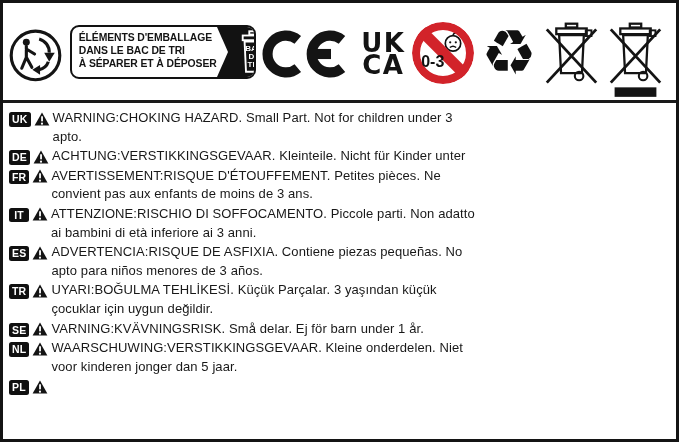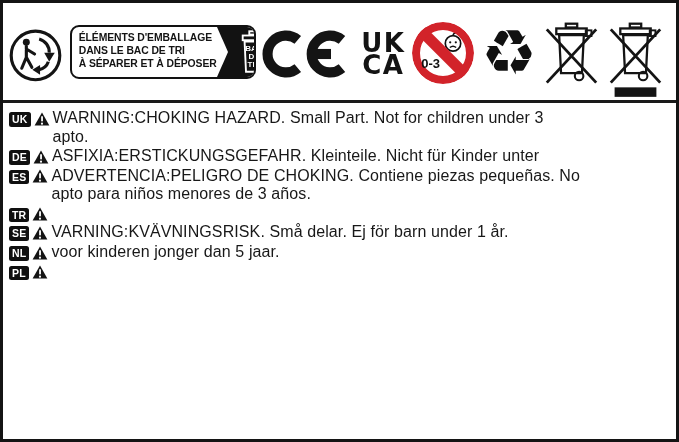--- a/index.html
+++ b/index.html
@@ -59,37 +59,37 @@
     position:absolute; inset:0; box-sizing:border-box;
     border:8px solid #d2232a; border-radius:50%;
   }
   .age-slash {
     position:absolute; top:50%; left:-4px; right:-4px; height:11px;
     margin-top:-5.5px; background:#d2232a; transform:rotate(45deg);
   }
   .age-baby { position:absolute; top:6px; right:7px; width:28px; height:28px; }
   .age-text {
     position:absolute; left:9px; bottom:13px;
-    font-size:13px; font-weight:bold; color:#111;
+    font-size:16px; font-weight:bold; color:#111;
   }
   .recycle-glyph {
     font-size:62px; line-height:62px; color:#111; flex:none;
     margin-top:2px; font-family:"DejaVu Sans",sans-serif;
   }
   .weee-svg { width:57px; height:86px; flex:none; margin-top:8px; }
   
   .warnings { padding:6px 5px 0 6px; }
   .warning-row { display:flex; align-items:flex-start; margin-bottom:1px; }
   .badge {
     background:#101010; color:#fff; font-weight:bold; font-size:10.5px;
     line-height:1; padding:2px 3px; border-radius:2.5px; margin-top:3px;
     min-width:14px; text-align:center; letter-spacing:0.2px; flex:none;
   }
   .tri-icon { width:16px; height:14px; margin:2.5px 3px 0 3px; flex:none; }
-  .row-text { font-size:16px; line-height:18.6px; letter-spacing:0.1px; color:#181818; }
+  .row-text { font-size:13px; line-height:18.6px; letter-spacing:0.1px; color:#181818; }
   .wline { white-space:nowrap; }
 </style>
 </head>
 <body>
 
 <div class="top-strip">
 
   <svg class="triman" viewBox="0 0 60 60">
     <circle cx="30" cy="31" r="26.5" fill="none" stroke="#141414" stroke-width="3.4"></circle>
     <circle cx="20" cy="16.5" r="3.8" fill="#141414"></circle>
@@ -181,46 +181,74 @@
   </div>
 
   <div class="warning-row">
     <span class="badge">DE</span>
     <svg class="tri-icon" viewBox="0 0 20 18">
       <polygon points="10,0.5 19.5,17.5 0.5,17.5" fill="#141414"></polygon>
       <rect x="8.9" y="5.5" width="2.3" height="6.5" fill="#fff"></rect>
         <circle cx="10" cy="15" r="1.4" fill="#fff"></circle>
     </svg>
     <div class="row-text">
-      <div class="wline">ASFIXIA:ERSTICKUNGSGEFAHR. Kleinteile. Nicht für Kinder unter</div>
-    </div>
-  </div>
-
-
+      <div class="wline">ACHTUNG:VERSTIKKINGSGEVAAR. Kleinteile. Nicht für Kinder unter</div>
+    </div>
+  </div>
+
+  <div class="warning-row">
+    <span class="badge">FR</span>
+    <svg class="tri-icon" viewBox="0 0 20 18">
+      <polygon points="10,0.5 19.5,17.5 0.5,17.5" fill="#141414"></polygon>
+      <rect x="8.9" y="5.5" width="2.3" height="6.5" fill="#fff"></rect>
+        <circle cx="10" cy="15" r="1.4" fill="#fff"></circle>
+    </svg>
+    <div class="row-text">
+      <div class="wline">AVERTISSEMENT:RISQUE D'ÉTOUFFEMENT. Petites pièces. Ne</div>
+      <div class="wline">convient pas aux enfants de moins de 3 ans.</div>
+    </div>
+  </div>
+
+  <div class="warning-row">
+    <span class="badge">IT</span>
+    <svg class="tri-icon" viewBox="0 0 20 18">
+      <polygon points="10,0.5 19.5,17.5 0.5,17.5" fill="#141414"></polygon>
+      <rect x="8.9" y="5.5" width="2.3" height="6.5" fill="#fff"></rect>
+        <circle cx="10" cy="15" r="1.4" fill="#fff"></circle>
+    </svg>
+    <div class="row-text">
+      <div class="wline">ATTENZIONE:RISCHIO DI SOFFOCAMENTO. Piccole parti. Non adatto</div>
+      <div class="wline">ai bambini di età inferiore ai 3 anni.</div>
+    </div>
+  </div>
 
   <div class="warning-row">
     <span class="badge">ES</span>
     <svg class="tri-icon" viewBox="0 0 20 18">
       <polygon points="10,0.5 19.5,17.5 0.5,17.5" fill="#141414"></polygon>
       <rect x="8.9" y="5.5" width="2.3" height="6.5" fill="#fff"></rect>
         <circle cx="10" cy="15" r="1.4" fill="#fff"></circle>
     </svg>
     <div class="row-text">
-      <div class="wline">ADVERTENCIA:PELIGRO DE CHOKING. Contiene piezas pequeñas. No</div>
+      <div class="wline">ADVERTENCIA:RISQUE DE ASFIXIA. Contiene piezas pequeñas. No</div>
       <div class="wline">apto para niños menores de 3 años.</div>
     </div>
   </div>
 
   <div class="warning-row">
     <span class="badge">TR</span>
     <svg class="tri-icon" viewBox="0 0 20 18">
       <polygon points="10,0.5 19.5,17.5 0.5,17.5" fill="#141414"></polygon>
       <rect x="8.9" y="5.5" width="2.3" height="6.5" fill="#fff"></rect>
         <circle cx="10" cy="15" r="1.4" fill="#fff"></circle>
     </svg>
+    <div class="row-text">
+      <div class="wline">UYARI:BOĞULMA TEHLİKESİ. Küçük Parçalar. 3 yaşından küçük</div>
+      <div class="wline">çocuklar için uygun değildir.</div>
+    </div>
   </div>
 
   <div class="warning-row">
     <span class="badge">SE</span>
     <svg class="tri-icon" viewBox="0 0 20 18">
       <polygon points="10,0.5 19.5,17.5 0.5,17.5" fill="#141414"></polygon>
       <rect x="8.9" y="5.5" width="2.3" height="6.5" fill="#fff"></rect>
         <circle cx="10" cy="15" r="1.4" fill="#fff"></circle>
     </svg>
     <div class="row-text">
@@ -230,20 +258,21 @@
   </div>
 
   <div class="warning-row">
     <span class="badge">NL</span>
     <svg class="tri-icon" viewBox="0 0 20 18">
       <polygon points="10,0.5 19.5,17.5 0.5,17.5" fill="#141414"></polygon>
       <rect x="8.9" y="5.5" width="2.3" height="6.5" fill="#fff"></rect>
         <circle cx="10" cy="15" r="1.4" fill="#fff"></circle>
     </svg>
     <div class="row-text">
+      <div class="wline">WAARSCHUWING:VERSTIKKINGSGEVAAR. Kleine onderdelen. Niet</div>
       <div class="wline">voor kinderen jonger dan 5 jaar.</div>
     </div>
   </div>
 
   <div class="warning-row">
     <span class="badge">PL</span>
     <svg class="tri-icon" viewBox="0 0 20 18">
       <polygon points="10,0.5 19.5,17.5 0.5,17.5" fill="#141414"></polygon>
       <rect x="8.9" y="5.5" width="2.3" height="6.5" fill="#fff"></rect>
         <circle cx="10" cy="15" r="1.4" fill="#fff"></circle>

